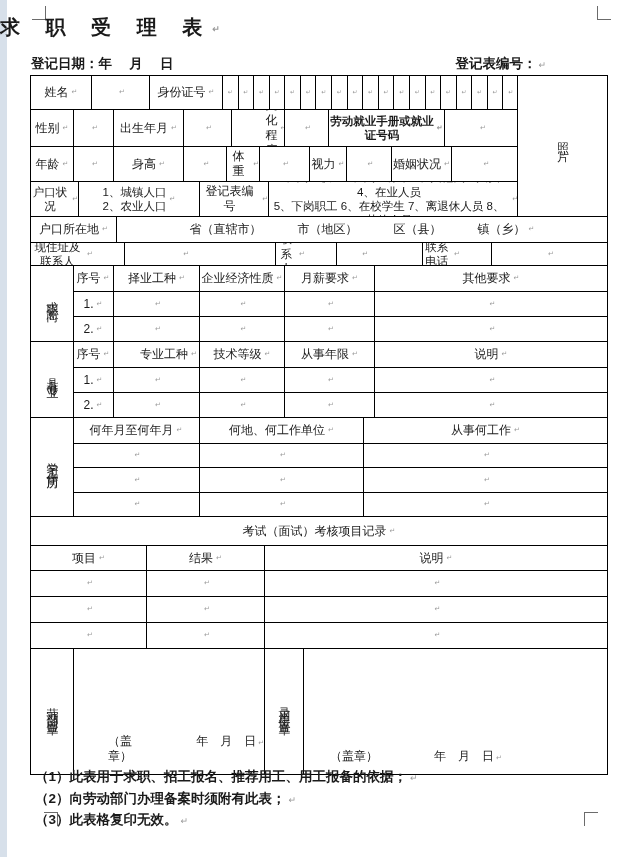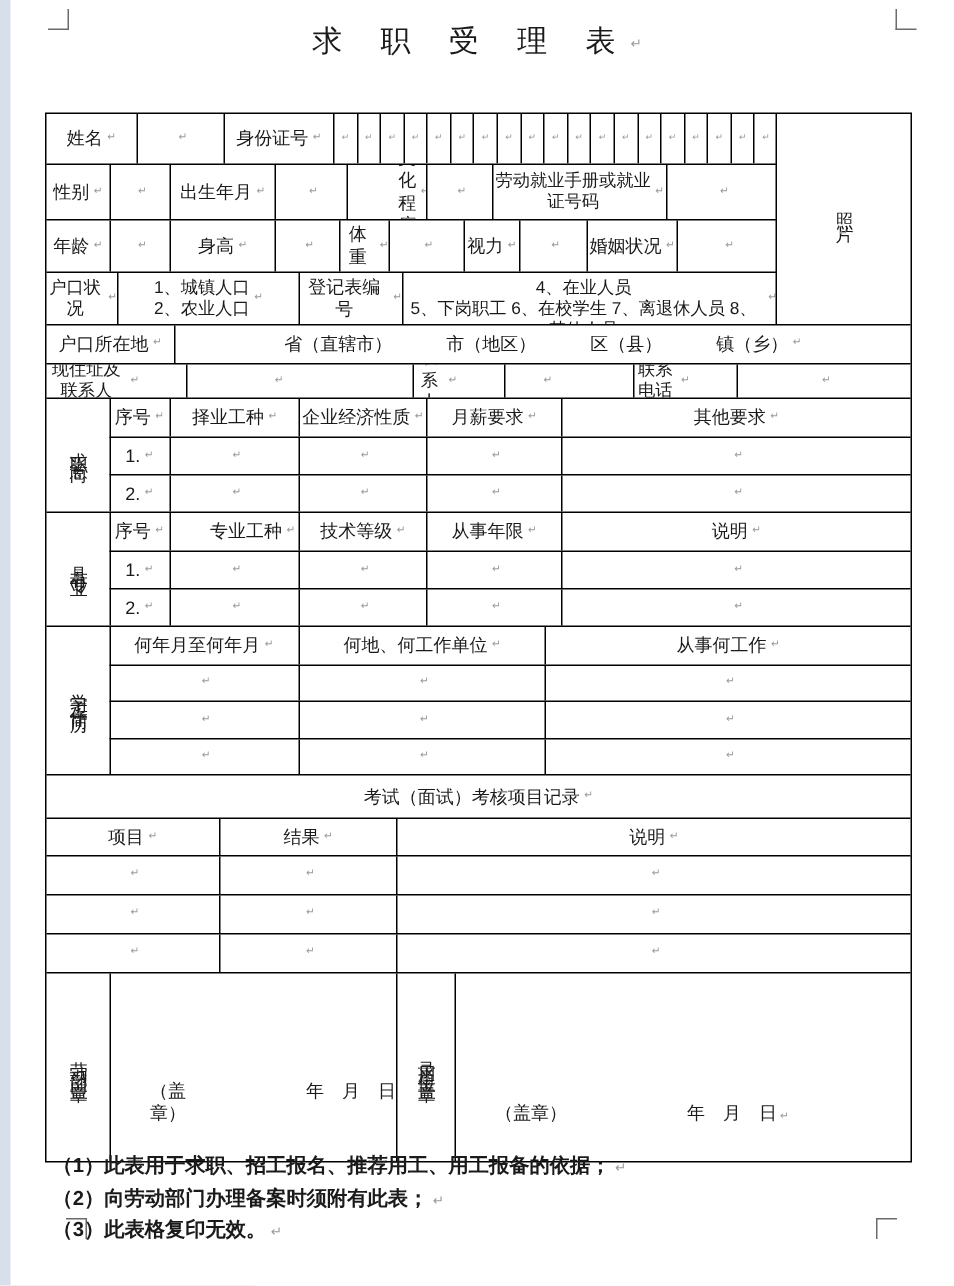--- a/index.html
+++ b/index.html
@@ -6,22 +6,22 @@
   .page{position:relative;width:636px;height:857px;background:#ffffff;overflow:hidden;
         font-family:"Liberation Sans",sans-serif;color:#1a1a1a;}
   .wstrip{position:absolute;left:0;top:0;width:7px;height:100%;background:#d7e0ea;}
   
   .crop{position:absolute;width:13px;height:13px;}
   .crop.tl{left:32px;top:6px;border-right:1px solid #6b6b6b;border-bottom:1px solid #6b6b6b;}
   .crop.tr{left:597px;top:6px;border-left:1px solid #6b6b6b;border-bottom:1px solid #6b6b6b;}
   .crop.bl{left:44px;top:812px;border-right:1px solid #6b6b6b;border-top:1px solid #6b6b6b;}
   .crop.br{left:584px;top:812px;border-left:1px solid #6b6b6b;border-top:1px solid #6b6b6b;}
 
-  .title{position:absolute;top:14px;left:0;width:100%;text-align:center;
-         font-size:20px;font-weight:normal;letter-spacing:10px;}
+  .title{position:absolute;top:14px;left:0;width:100%;text-align:left;
+         font-size:20px;font-weight:bold;letter-spacing:10px;}
   .title::after{content:"↵";color:#9a9a9a;font-size:9px;letter-spacing:0;vertical-align:middle;}
   .dateline{position:absolute;top:55px;left:31px;width:575px;display:flex;
             justify-content:space-between;font-size:13.5px;font-weight:600;}
   .serial{margin-right:60px;}
   .serial::after{content:"↵";color:#9a9a9a;font-size:9px;font-weight:normal;margin-left:2px;}
 
   
   .sheet{position:absolute;left:30px;top:75px;width:576px;border:1px solid #000;
          font-size:12px;line-height:1.25;}
   .band{position:relative;}
@@ -49,39 +49,45 @@
   .idwrap{padding:0;}
   .idcells{display:flex;width:100%;height:100%;}
   .idcell{flex:1;box-sizing:border-box;display:flex;align-items:center;justify-content:center;}
   .idcell + .idcell{border-left:1px solid #000;}
   .idcell::after{content:"↵";color:#9a9a9a;font-size:6px;}
   
   .ind .trow{margin-left:42px;}
   
   .sealrow{height:125px;}
   .sealcell{position:relative;}
-  .sealline{position:absolute;left:0;bottom:24px;width:100%;display:flex;
-            padding-left:26px;gap:80px;box-sizing:border-box;}
+  .sealline{position:absolute;left:0;bottom:10px;width:100%;display:flex;
+            padding-left:26px;gap:56px;box-sizing:border-box;}
   .sealline .d::after{content:"↵";color:#9a9a9a;font-size:7px;margin-left:2px;}
   
   .notes{position:absolute;left:35px;top:767px;font-size:13.5px;font-weight:600;line-height:20.5px;}
   .note::after{content:"↵";color:#9a9a9a;font-size:9px;font-weight:normal;margin-left:3px;}
 </style>
 </head>
 <body>
 
 <div class="page">
   <div class="wstrip"></div>
   <div class="crop tl"></div>
   <div class="crop tr"></div>
   <div class="crop bl"></div>
   <div class="crop br"></div>
 
   <div class="title">求 职 受 理 表</div>
 
+  <div class="dateline">
+    <span>
+      <span>登记日期：</span><span style="white-space:pre;">年　 月　 日</span>
+    </span>
+    <span class="serial">登记表编号：</span>
+  </div>
 
   <div class="sheet">
 
     <div class="band bandA">
       <div class="photocell">
         <span class="vtext">照片</span>
       </div>
       <div class="trow" style="height:33px;">
         <div class="tc" style="width:60px;">姓名</div>
         <div class="tc" style="width:58px;"></div>
@@ -110,21 +116,21 @@
             </div>
         </div>
       </div>
       <div class="trow" style="height:37px;">
         <div class="tc" style="width:42px;">性别</div>
         <div class="tc" style="width:40px;"></div>
         <div class="tc" style="width:70px;">出生年月</div>
         <div class="tc" style="width:48px;"></div>
         <div class="tc" style="width:53px;padding-left:36px;">文化程度</div>
         <div class="tc" style="width:44px;"></div>
-        <div class="tc ml" style="width: 116px; white-space: pre-line;">劳动就业手册或就业
+        <div class="tc ml" style="width: 116px; white-space: pre-line; font-weight: bold;">劳动就业手册或就业
 证号码</div>
         <div class="tc" style="width:74px;"></div>
       </div>
       <div class="trow" style="height:35px;">
         <div class="tc" style="width:42px;">年龄</div>
         <div class="tc" style="width:40px;"></div>
         <div class="tc" style="width:70px;">身高</div>
         <div class="tc" style="width:43px;"></div>
         <div class="tc" style="width:33px;">体重</div>
         <div class="tc" style="width:50px;"></div>

